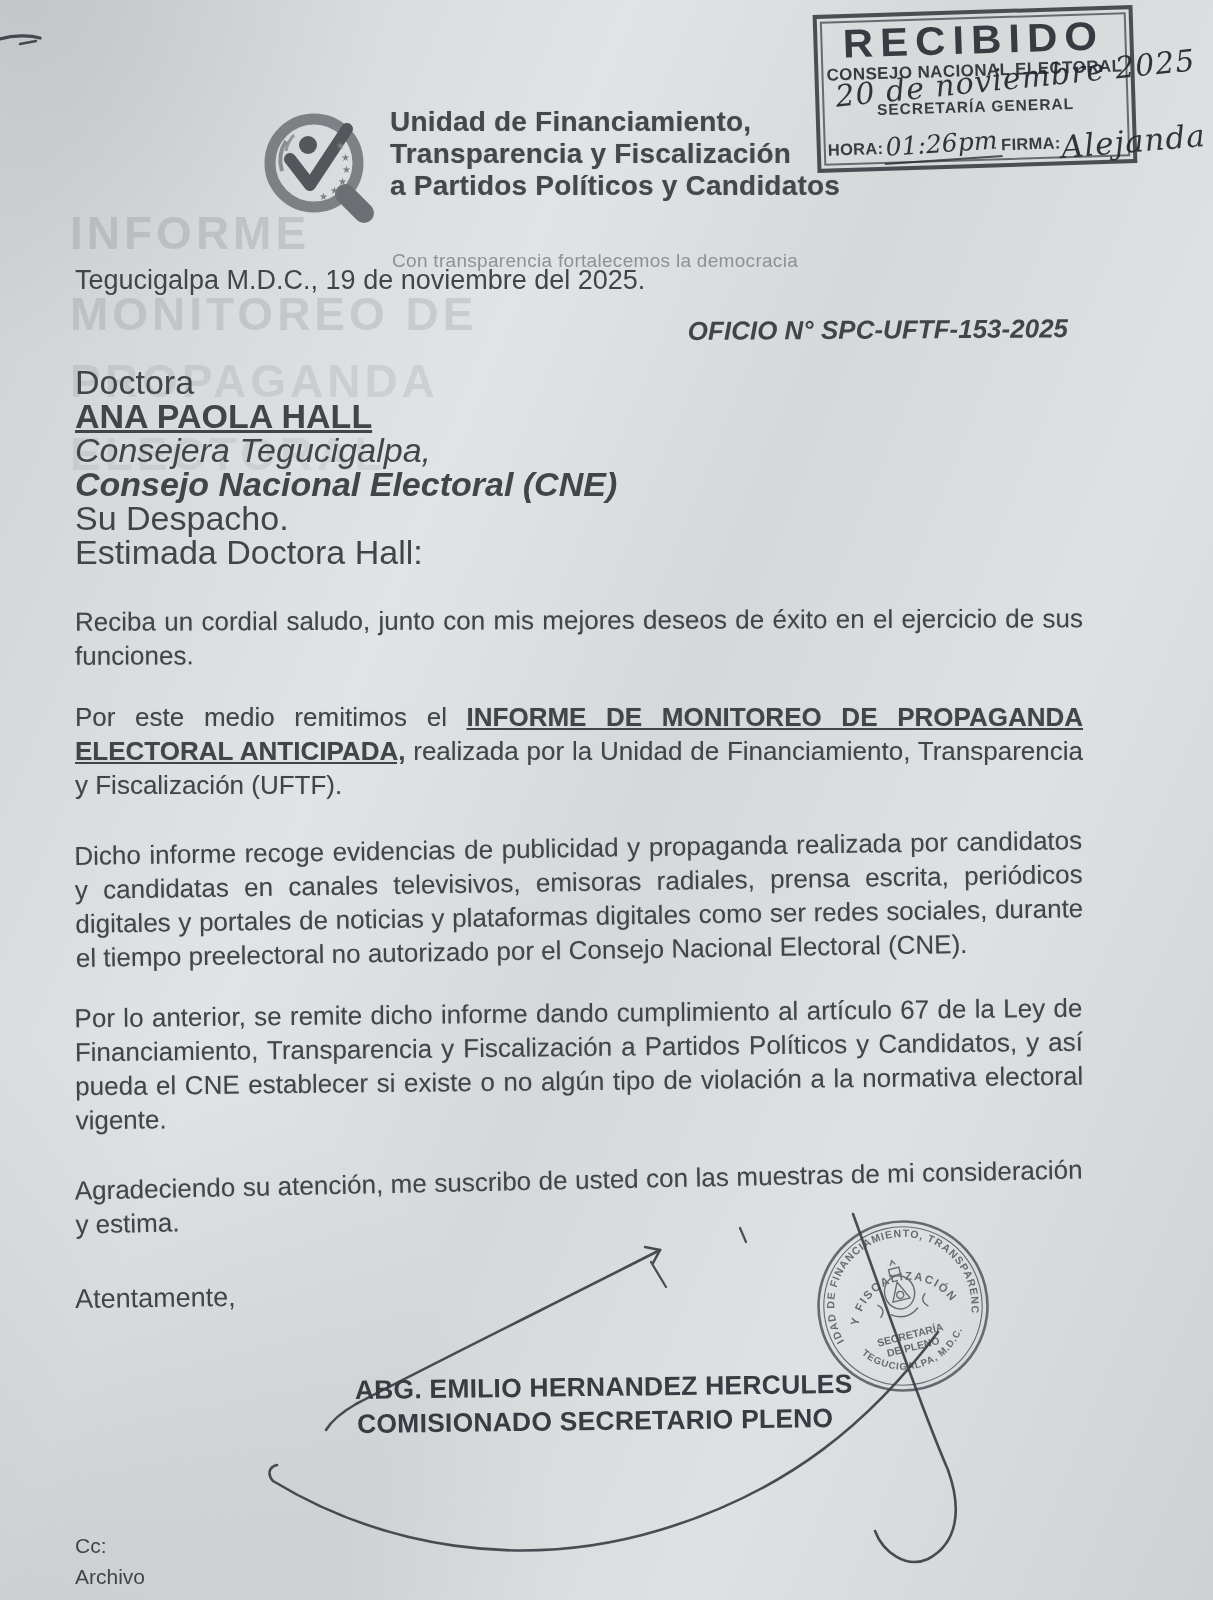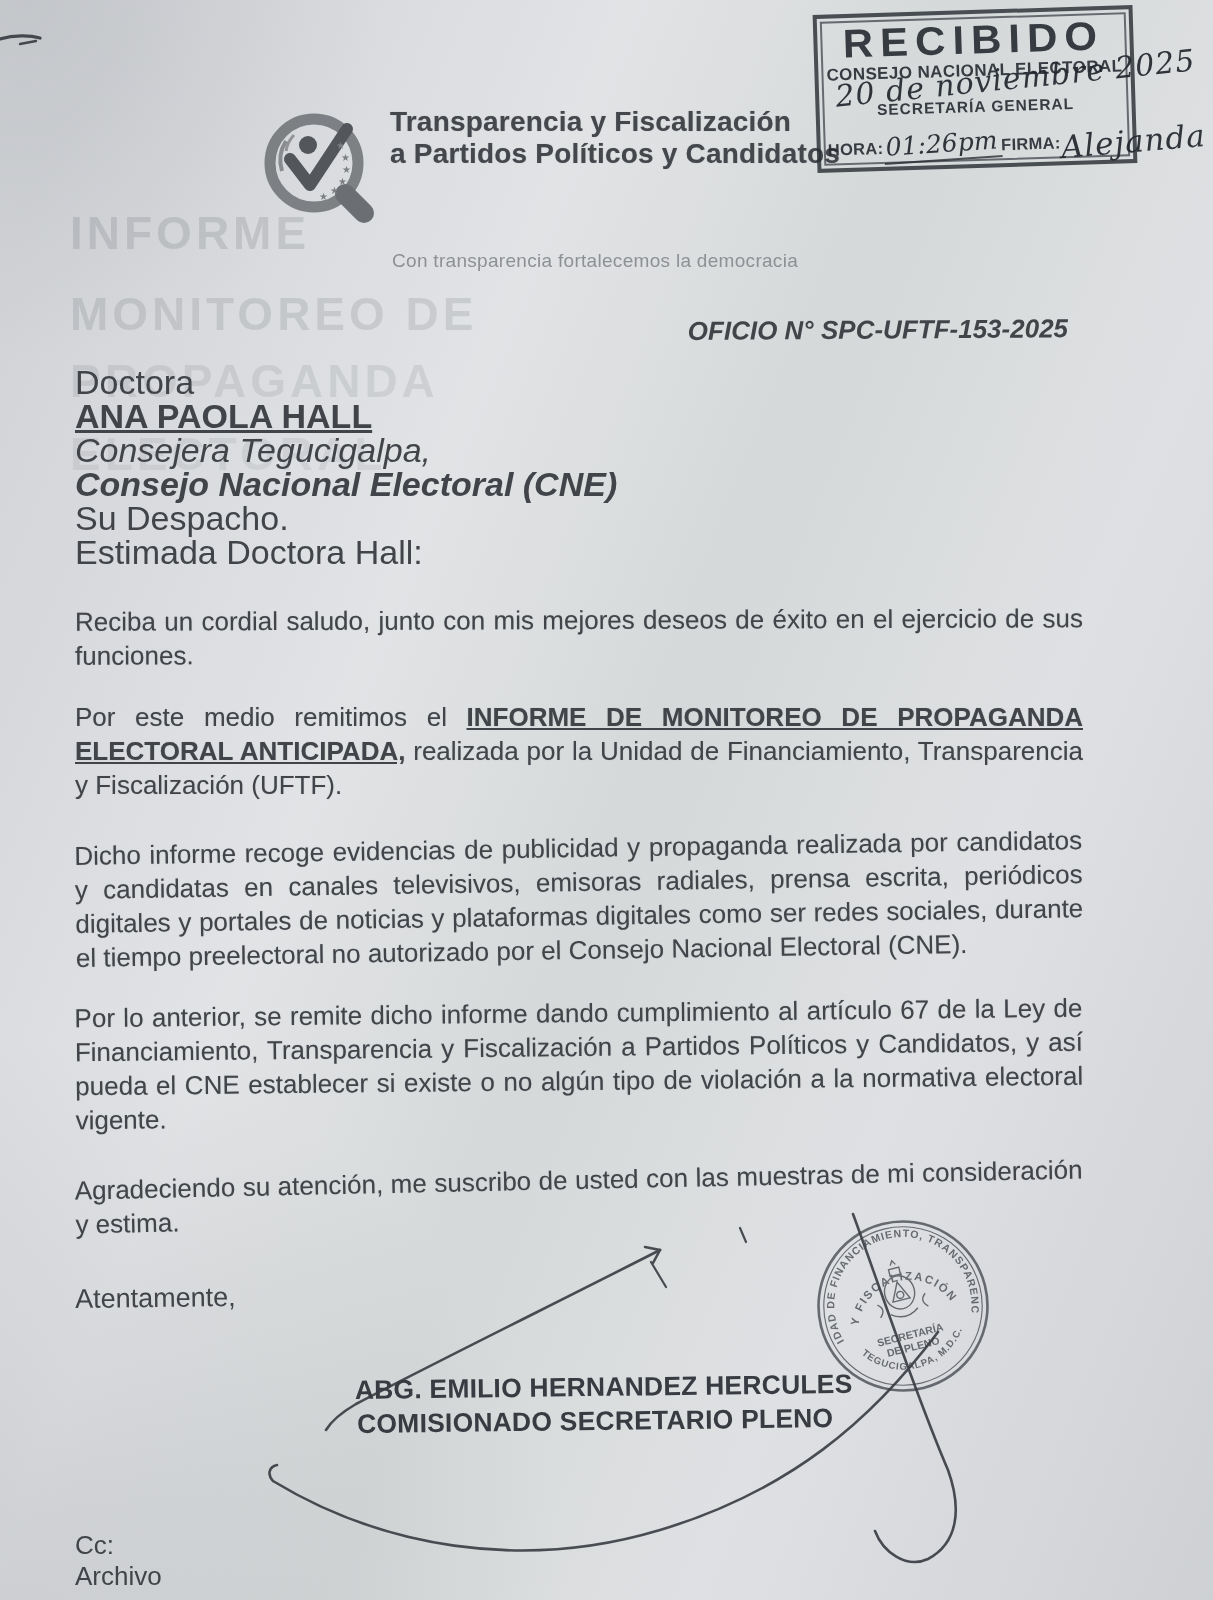--- a/index.html
+++ b/index.html
@@ -55,21 +55,21 @@
   .r-italic{font-style:italic;}
   .r-bolditalic{font-weight:bold;font-style:italic;}
   .para{left:75px;width:1008px;font-size:26px;line-height:34px;text-align:justify;margin:0;text-shadow:0 0 1px rgba(65,69,74,.3);}
   .p1{top:603px;transform:rotate(-.2deg);}
   .p2{top:700px;}
   .p3{top:831px;transform:rotate(-.9deg);}
   .p4{top:996px;transform:rotate(-.6deg);}
   .p5{top:1163px;transform:rotate(-1.2deg);}
   .closing{left:75px;top:1283px;font-size:27px;transform:rotate(-.8deg);}
   .signer{left:355px;top:1370px;width:480px;text-align:center;font-weight:bold;font-size:26.5px;line-height:34px;transform:rotate(-.7deg);letter-spacing:.2px;color:#383c42;}
-  .cc{left:75px;top:1530px;font-size:26px;line-height:31px;}
+  .cc{left:75px;top:1530px;font-size:21px;line-height:31px;}
   
   .seal{left:815px;top:1218px;width:176px;height:176px;transform:rotate(-14deg);opacity:.82;}
   
   .ink-overlay{left:0;top:0;width:1213px;height:1600px;pointer-events:none;}
 </style>
 </head>
 <body>
 
 <div class="page">
 
@@ -95,38 +95,40 @@
       <text x="84" y="48">★</text>
         <text x="89" y="60">★</text>
         <text x="90" y="72">★</text>
       <text x="86" y="84">★</text>
         <text x="78" y="93">★</text>
         <text x="67" y="99">★</text>
     </g>
   </svg>
 
   <div class="abs org">
+    <div class="line">Unidad de Financiamiento,</div>
     <div class="line">Transparencia y Fiscalización</div>
     <div class="line">a Partidos Políticos y Candidatos</div>
   </div>
   <div class="abs tagline line">Con transparencia fortalecemos la democracia</div>
 
   <div class="abs stamp">
     <div class="stamp-title">RECIBIDO</div>
     <div class="stamp-org">CONSEJO NACIONAL ELECTORAL</div>
     <div class="stamp-date-hw hw">20 de noviembre 2025</div>
     <div class="stamp-sec">SECRETARÍA GENERAL</div>
     <div class="stamp-row">
       <span class="stamp-lbl">HORA:</span>
       <span class="stamp-hora hw">01:26pm</span>
       <span class="stamp-lbl">FIRMA:</span>
       <span class="stamp-firma hw">Alejanda R</span>
     </div>
   </div>
 
+  <div class="abs dateline line">Tegucigalpa M.D.C., 19 de noviembre del 2025.</div>
   <div class="abs oficio line">OFICIO N° SPC-UFTF-153-2025</div>
 
   <div class="abs recipient">
     <div class="line">Doctora</div>
     <div class="line r-bold">ANA PAOLA HALL</div>
     <div class="line r-italic">Consejera Tegucigalpa,</div>
     <div class="line r-bolditalic">Consejo Nacional Electoral (CNE)</div>
     <div class="line">Su Despacho.</div>
     <div class="line">Estimada Doctora Hall:</div>
   </div>

